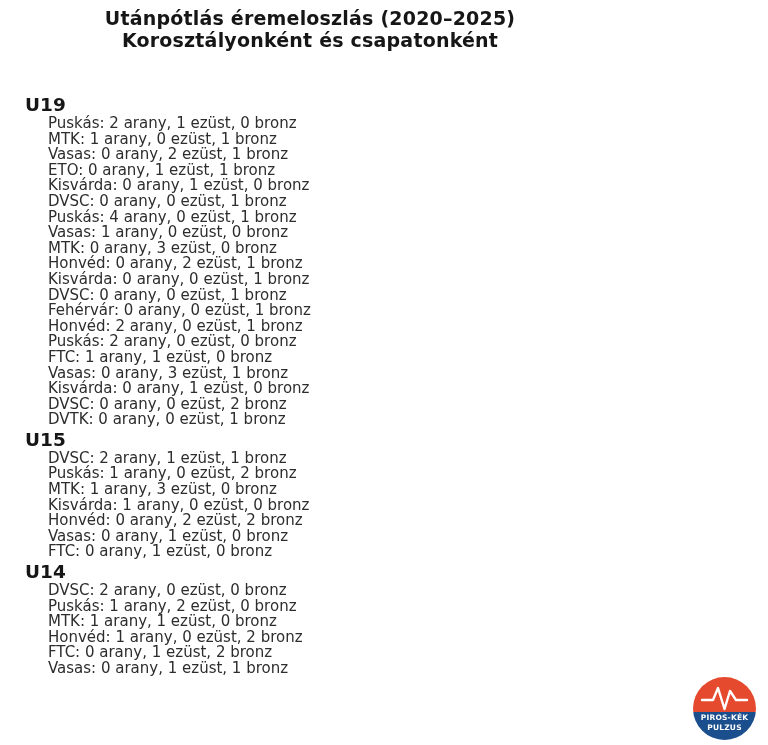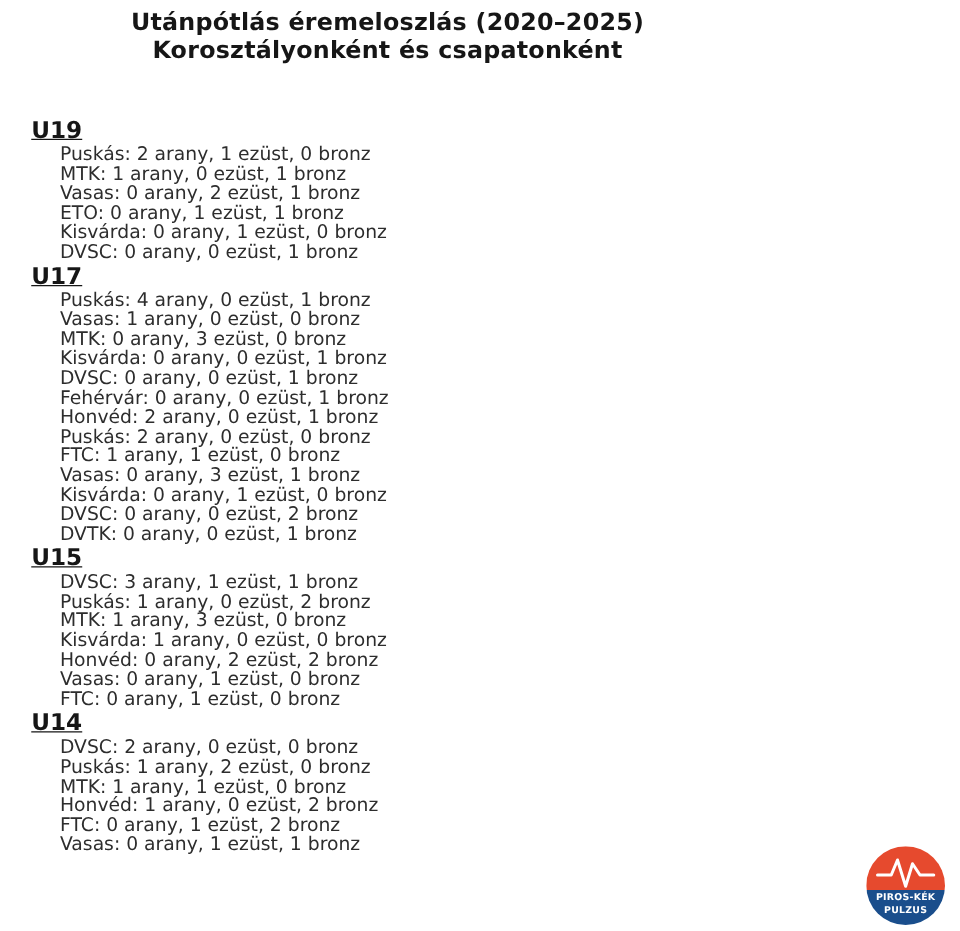--- a/index.html
+++ b/index.html
@@ -23,21 +23,20 @@
     letter-spacing: 0.2px;
   }
 
   .sections { margin-top: 42px; }
   .section-header {
     font-size: 18.5px;
     font-weight: bold;
     line-height: 23px;
     color: #161616;
     margin-left: 25px;
-    text-decoration: underline;
   }
   .section-lines { margin-left: 48px; }
   .medal-line {
     font-size: 15px;
     line-height: 15.6px;
     color: #2d2d2d;
   }
 
   .logo {
     position: absolute;
@@ -94,25 +93,25 @@
           <div class="medal-line">Puskás: 2 arany, 1 ezüst, 0 bronz</div>
           <div class="medal-line">MTK: 1 arany, 0 ezüst, 1 bronz</div>
           <div class="medal-line">Vasas: 0 arany, 2 ezüst, 1 bronz</div>
           <div class="medal-line">ETO: 0 arany, 1 ezüst, 1 bronz</div>
           <div class="medal-line">Kisvárda: 0 arany, 1 ezüst, 0 bronz</div>
           <div class="medal-line">DVSC: 0 arany, 0 ezüst, 1 bronz</div>
         </div>
     </div>
 
     <div class="section">
-      <div class="section-header">U17</div>
       <div class="section-lines">
           <div class="medal-line">Puskás: 4 arany, 0 ezüst, 1 bronz</div>
           <div class="medal-line">Vasas: 1 arany, 0 ezüst, 0 bronz</div>
           <div class="medal-line">MTK: 0 arany, 3 ezüst, 0 bronz</div>
+          <div class="medal-line">Honvéd: 0 arany, 2 ezüst, 1 bronz</div>
           <div class="medal-line">Kisvárda: 0 arany, 0 ezüst, 1 bronz</div>
           <div class="medal-line">DVSC: 0 arany, 0 ezüst, 1 bronz</div>
           <div class="medal-line">Fehérvár: 0 arany, 0 ezüst, 1 bronz</div>
         </div>
     </div>
 
     <div class="section">
       <div class="section-lines">
           <div class="medal-line">Honvéd: 2 arany, 0 ezüst, 1 bronz</div>
           <div class="medal-line">Puskás: 2 arany, 0 ezüst, 0 bronz</div>
@@ -120,21 +119,21 @@
           <div class="medal-line">Vasas: 0 arany, 3 ezüst, 1 bronz</div>
           <div class="medal-line">Kisvárda: 0 arany, 1 ezüst, 0 bronz</div>
           <div class="medal-line">DVSC: 0 arany, 0 ezüst, 2 bronz</div>
           <div class="medal-line">DVTK: 0 arany, 0 ezüst, 1 bronz</div>
         </div>
     </div>
 
     <div class="section">
       <div class="section-header">U15</div>
       <div class="section-lines">
-          <div class="medal-line">DVSC: 3 arany, 1 ezüst, 1 bronz</div>
+          <div class="medal-line">DVSC: 2 arany, 1 ezüst, 1 bronz</div>
           <div class="medal-line">Puskás: 1 arany, 0 ezüst, 2 bronz</div>
           <div class="medal-line">MTK: 1 arany, 3 ezüst, 0 bronz</div>
           <div class="medal-line">Kisvárda: 1 arany, 0 ezüst, 0 bronz</div>
           <div class="medal-line">Honvéd: 0 arany, 2 ezüst, 2 bronz</div>
           <div class="medal-line">Vasas: 0 arany, 1 ezüst, 0 bronz</div>
           <div class="medal-line">FTC: 0 arany, 1 ezüst, 0 bronz</div>
         </div>
     </div>
 
     <div class="section">

